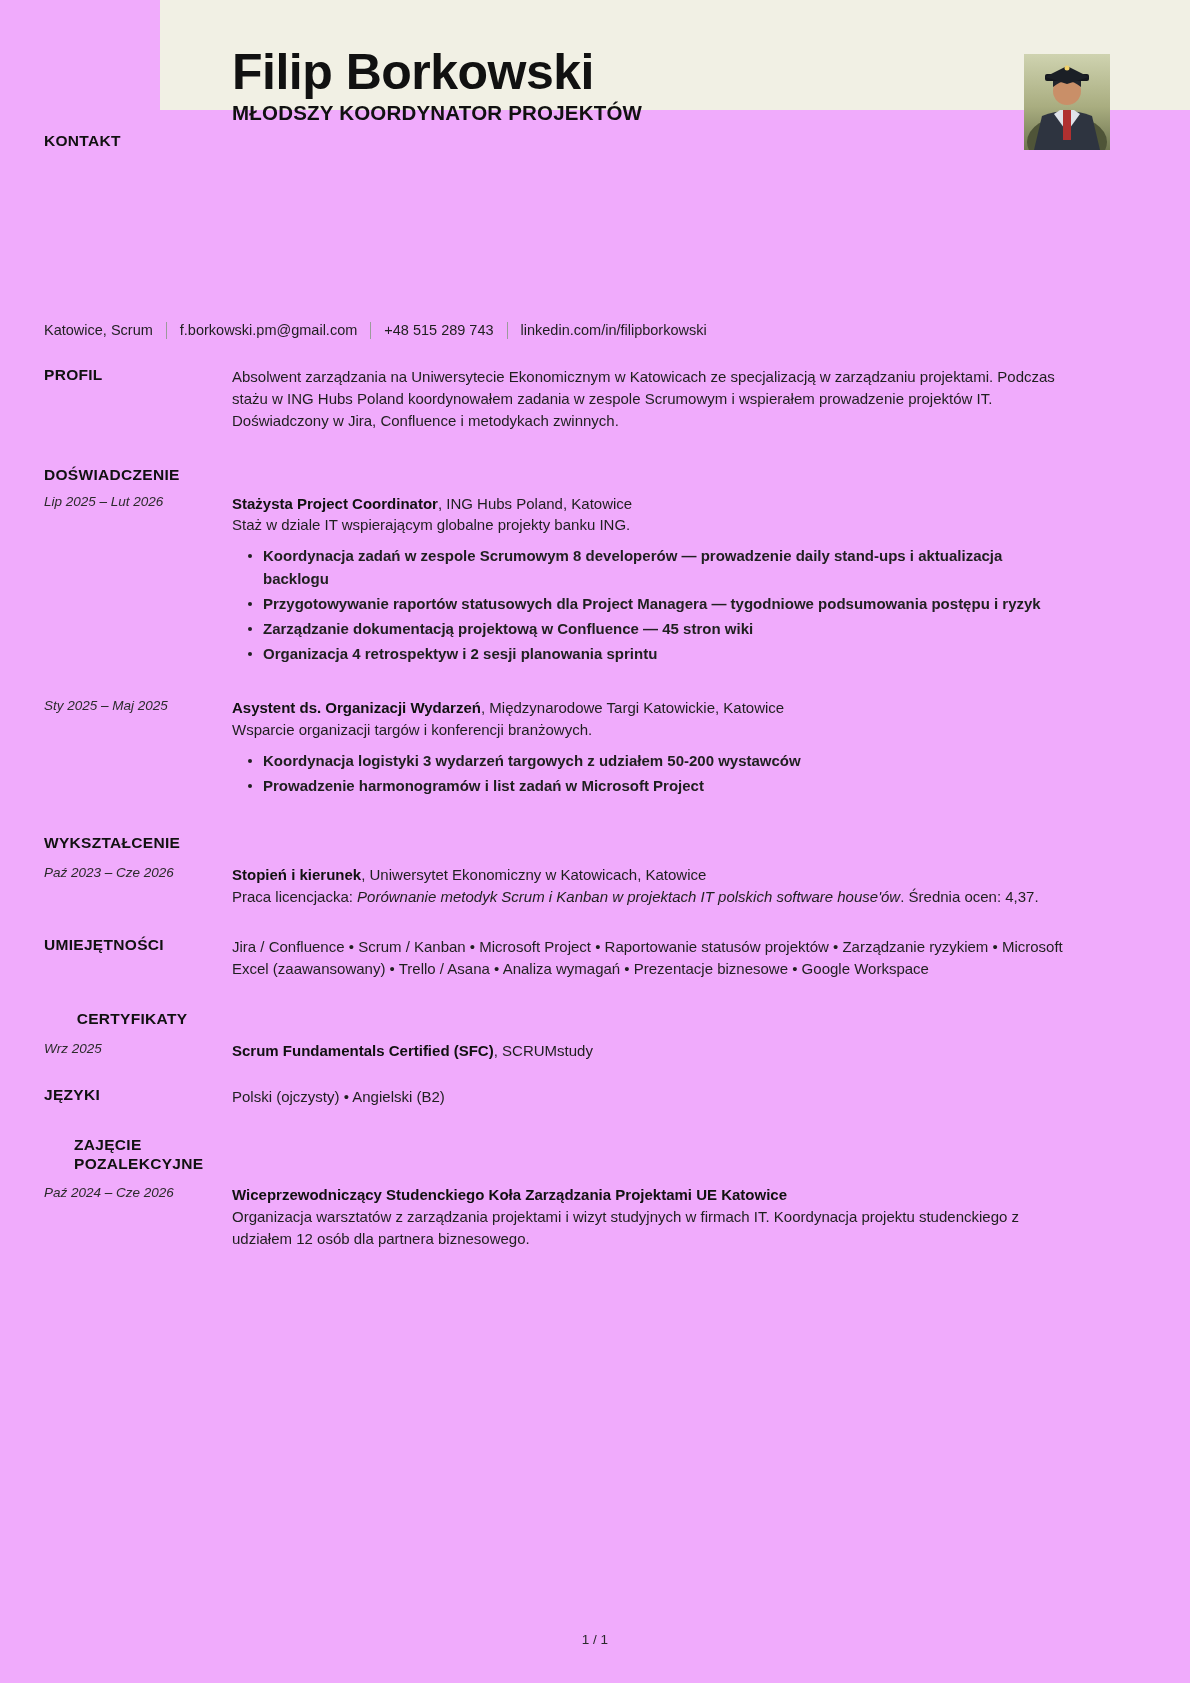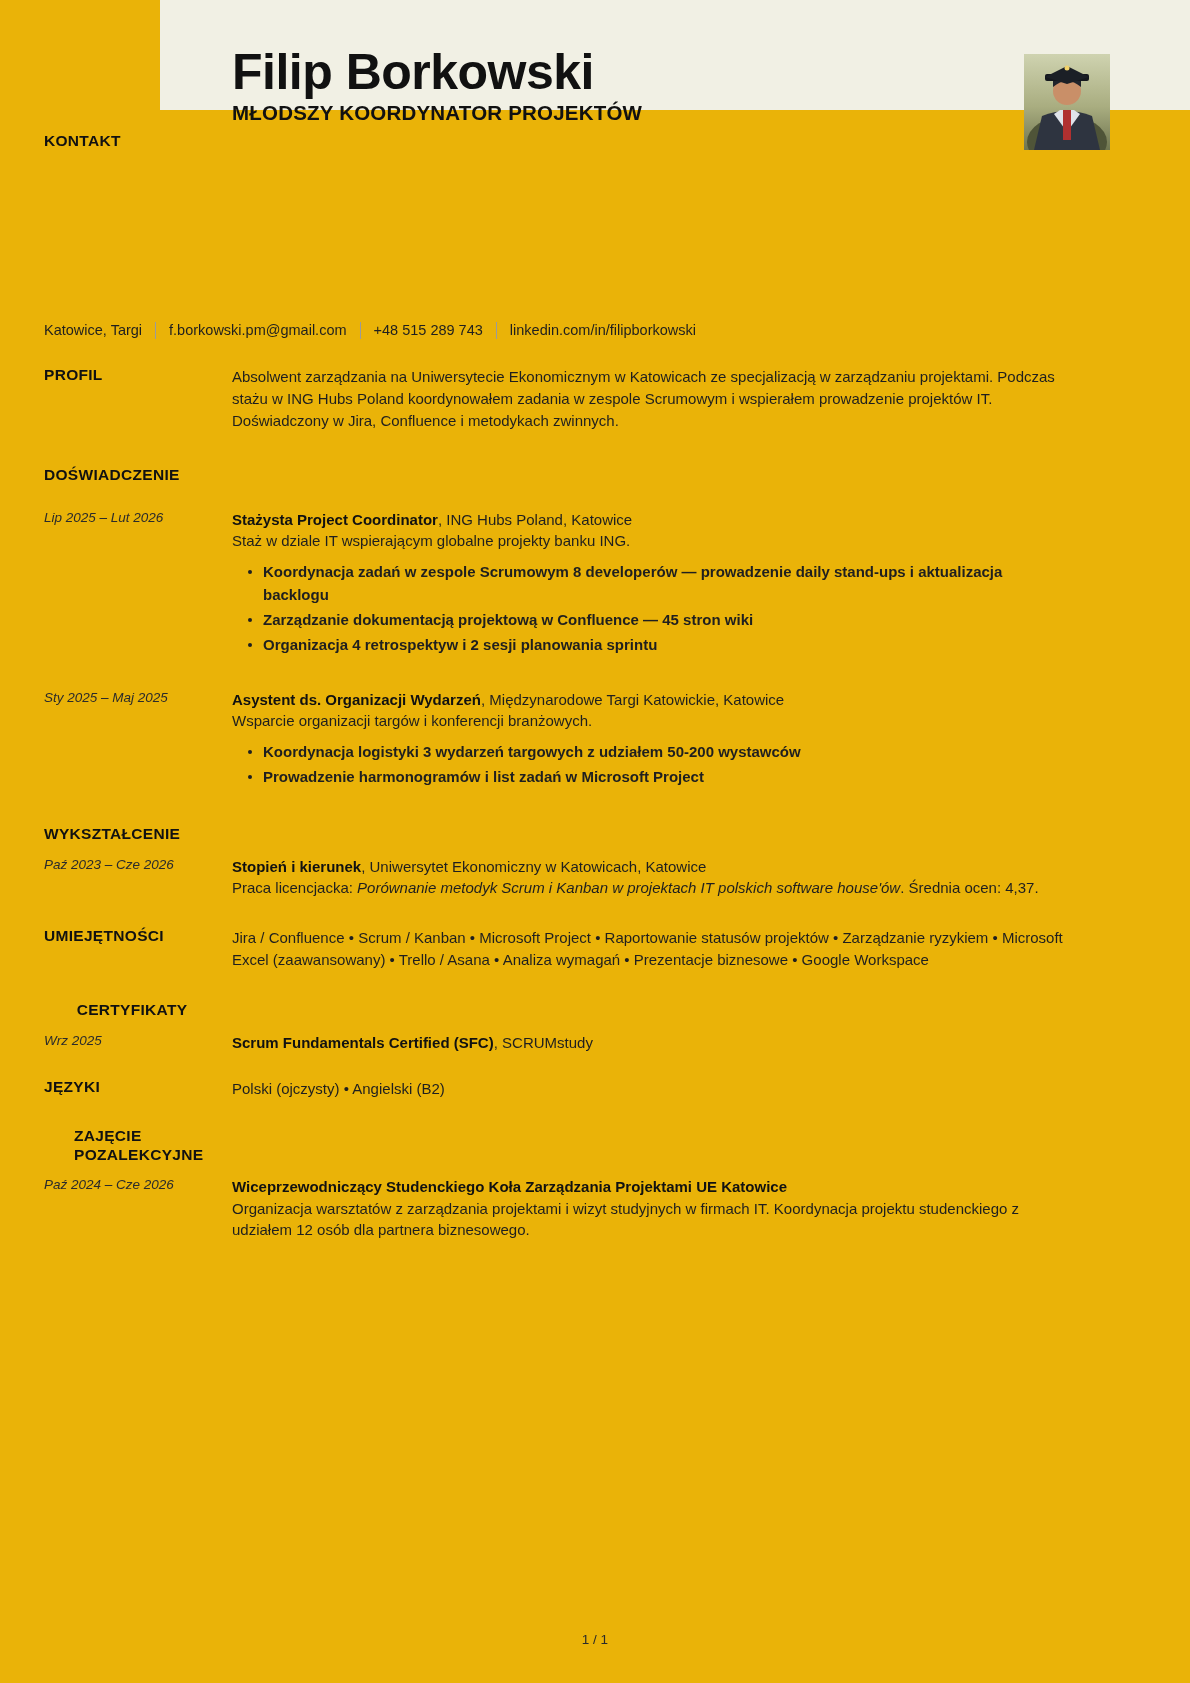--- a/index.html
+++ b/index.html
@@ -10,21 +10,21 @@
   }
   body {
     font-family: "Liberation Sans", sans-serif;
     color: #1a1a1a;
     -webkit-font-smoothing: antialiased;
   }
   .page {
     position: relative;
     width: 1190px;
     height: 1683px;
-    background: #eab308;
+    background: #f0abfc;
     overflow: hidden;
     box-sizing: border-box;
   }
   
   .header-band {
     position: absolute;
     left: 160px;
     top: 0;
     width: 1030px;
     height: 110px;
@@ -131,21 +131,21 @@
     width: 4px;
     height: 4px;
     border-radius: 50%;
     background: #1f1f1f;
   }
 
   
   .r-kontakt { margin-top: 7px; flex-direction: column; }
   .r-profil  { margin-top: 26px; }
   .r-sec-doswiadczenie { margin-top: 34px; }
-  .r-job1 { margin-top: 24px; }
+  .r-job1 { margin-top: 8px; }
   .r-job2 { margin-top: 30px; }
   .r-sec-wyksztalcenie { margin-top: 34px; }
   .r-edu { margin-top: 12px; }
   .r-umiejetnosci { margin-top: 28px; }
   .r-sec-certyfikaty { margin-top: 30px; text-align: center; }
   .r-cert { margin-top: 12px; }
   .r-jezyki { margin-top: 24px; }
   .r-sec-zajecie { margin-top: 28px; margin-left: 30px; }
   .r-zaj { margin-top: 11px; }
 
@@ -210,21 +210,21 @@
         </svg>
       </div>
     </div>
 
     <div class="row r-kontakt">
       <div class="col-label">
         <div class="sec-title">KONTAKT</div>
       </div>
       <div class="col-body">
         <div class="contact-line">
-          <span>Katowice, Targi</span>
+          <span>Katowice, Scrum</span>
           <span class="contact-sep"></span>
           <span>f.borkowski.pm@gmail.com</span>
           <span class="contact-sep"></span>
           <span>+48 515 289 743</span>
           <span class="contact-sep"></span>
           <span>linkedin.com/in/filipborkowski</span>
         </div>
       </div>
     </div>
 
@@ -248,20 +248,21 @@
       <div class="col-label">
         <div class="date">Lip 2025 – Lut 2026</div>
       </div>
       <div class="col-body">
         <div class="body-text">
           <b>Stażysta Project Coordinator</b><span>, ING Hubs Poland, Katowice</span>
         </div>
         <div class="body-text">Staż w dziale IT wspierającym globalne projekty banku ING.</div>
         <ul class="bullets">
           <li><span>Koordynacja zadań w zespole Scrumowym </span><b>8 developerów</b><span> — prowadzenie daily stand-ups i aktualizacja backlogu</span></li>
+          <li><span>Przygotowywanie </span><b>raportów statusowych</b><span> dla Project Managera — tygodniowe podsumowania postępu i ryzyk</span></li>
           <li><span>Zarządzanie dokumentacją projektową w </span><b>Confluence</b><span> — 45 stron wiki</span></li>
           <li><span>Organizacja </span><b>4 retrospektyw</b><span> i 2 sesji planowania sprintu</span></li>
         </ul>
       </div>
     </div>
 
     <div class="row r-job2">
       <div class="col-label">
         <div class="date">Sty 2025 – Maj 2025</div>
       </div>

